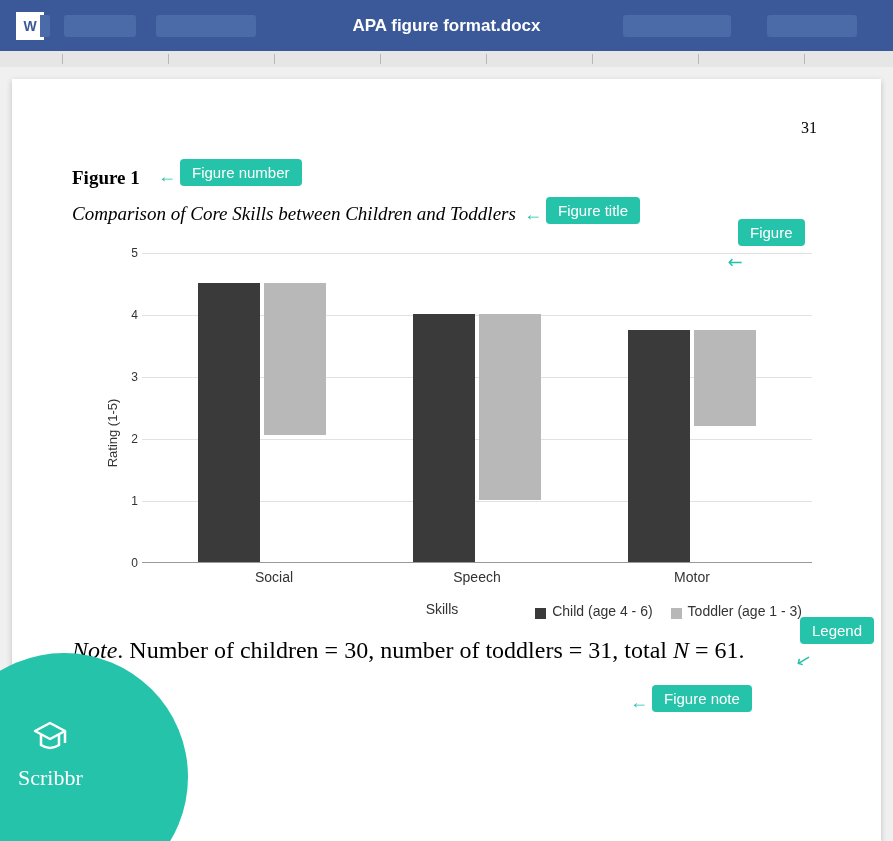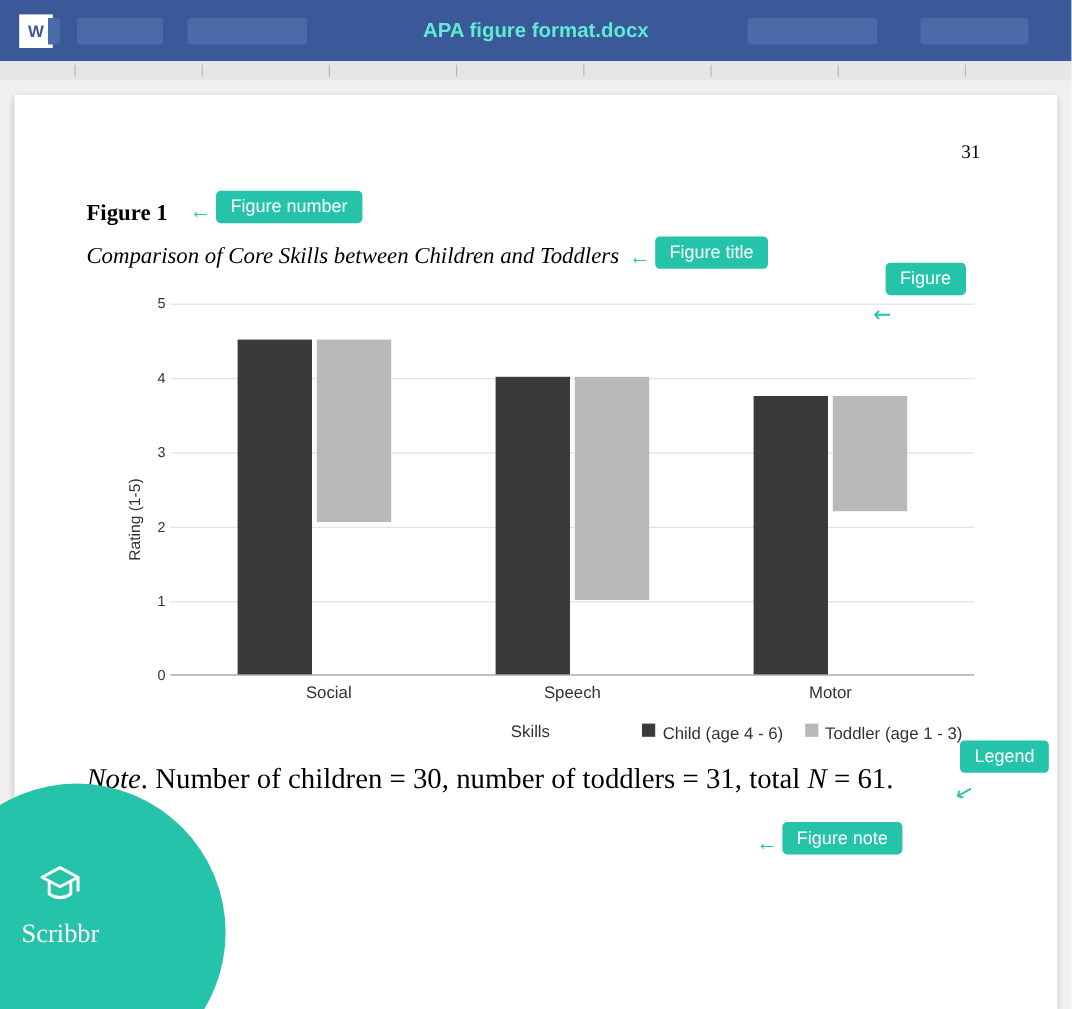--- a/index.html
+++ b/index.html
@@ -47,21 +47,21 @@
     background: #4a6aa8;
     border-radius: 3px;
     height: 22px;
     margin-right: 20px;
   }
   .tp1 { width: 72px; }
   .tp2 { width: 100px; }
   .tp3 { width: 108px; margin-left: 16px; }
   .tp4 { width: 90px; margin-left: 16px; }
   .doc-title {
-    color: #5eead4;
+    color: #ffffff;
     font-weight: 600;
     font-size: 17px;
     position: absolute;
     left: 50%;
     transform: translateX(-50%);
   }
   .ruler {
     width: 100%;
     height: 16px;
     background: #e6e6e6;
@@ -185,21 +185,21 @@
   }
   .legend {
     position: absolute;
     bottom: 4px;
     right: 10px;
     display: flex;
     gap: 18px;
     font-size: 14px;
     color: #333;
   }
-  .legend-item { display: flex; align-items: flex-start; gap: 6px; }
+  .legend-item { display: flex; align-items: flex-end; gap: 6px; }
   .swatch { width: 11px; height: 11px; }
   .swatch.s0 { background: #3a3a3a; }
   .swatch.s1 { background: #b8b8b8; }
 
   
   .anno {
     position: absolute;
     background: #25c3aa;
     color: #fff;
     font-size: 15px;

